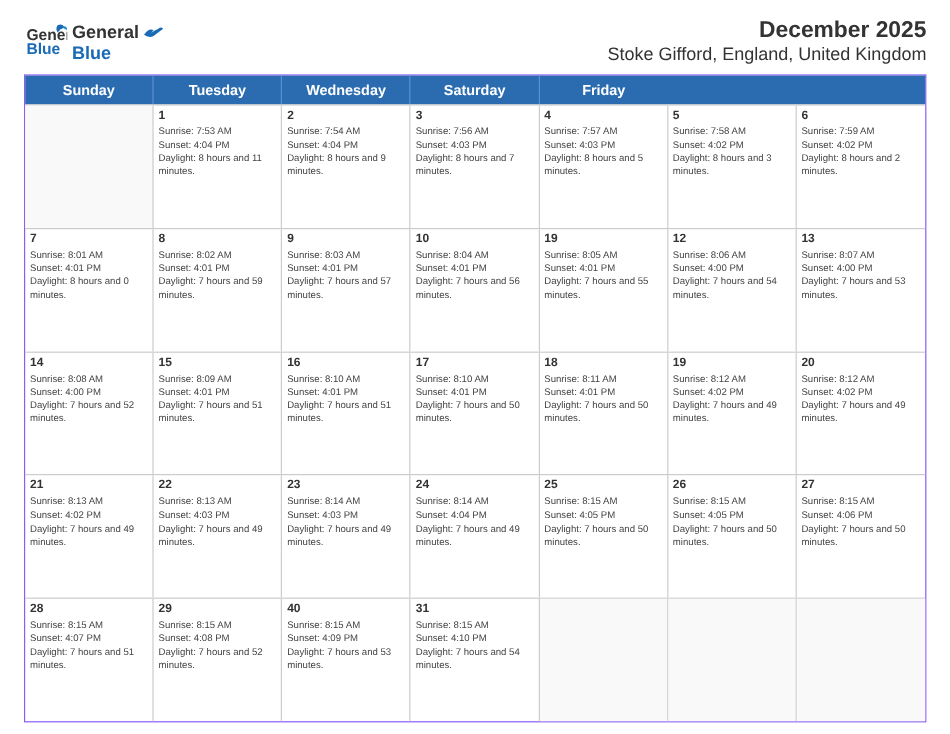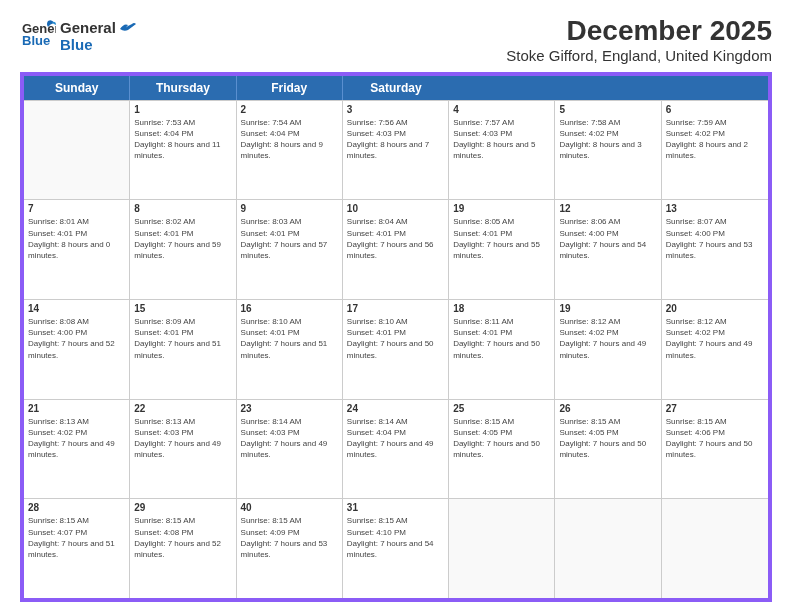--- a/index.html
+++ b/index.html
@@ -20,36 +20,36 @@
     .header {
       display: flex;
       justify-content: space-between;
       align-items: flex-start;
       margin-bottom: 8px;
     }
     .title-block {
       text-align: right;
     }
     .title-block h1 {
-      font-size: 28px;
+      font-size: 19px;
       font-weight: bold;
       color: #333;
       line-height: 1.1;
     }
     .title-block h2 {
       font-size: 15px;
       font-weight: normal;
       color: #333;
       margin-left: 20px;
     }
     .calendar {
       flex: 1;
       display: flex;
       flex-direction: column;
-      border: 4px solid #8b5cf6;
+      border: 1px solid #8b5cf6;
     }
     .cal-header-row {
       display: grid;
       grid-template-columns: repeat(7, 1fr);
       background: #2b6cb0;
     }
     .cal-header-cell {
       color: #fff;
       font-size: 12px;
       font-weight: bold;
@@ -133,23 +133,24 @@
     </div>
     <div class="title-block">
       <h1>December 2025</h1>
       <h2>Stoke Gifford, England, United Kingdom</h2>
     </div>
   </div>
 
   <div class="calendar">
     <div class="cal-header-row">
       <div class="cal-header-cell">Sunday</div>
-      <div class="cal-header-cell">Thursday</div>
+      <div class="cal-header-cell">Tuesday</div>
+      <div class="cal-header-cell">Wednesday</div>
+      <div class="cal-header-cell">Saturday</div>
       <div class="cal-header-cell">Friday</div>
-      <div class="cal-header-cell">Saturday</div>
     </div>
     <div class="cal-body" id="cal-body">
     <div class="cal-week">
           <div class="cal-cell empty"></div>
           <div class="cal-cell">
             <span class="day-num">1</span>
             <div class="day-info"><span>Sunrise: 7:53 AM</span><br><span>Sunset: 4:04 PM</span><br><span>Daylight: 8 hours and 11 minutes.</span></div>
           </div>
           <div class="cal-cell">
             <span class="day-num">2</span>

